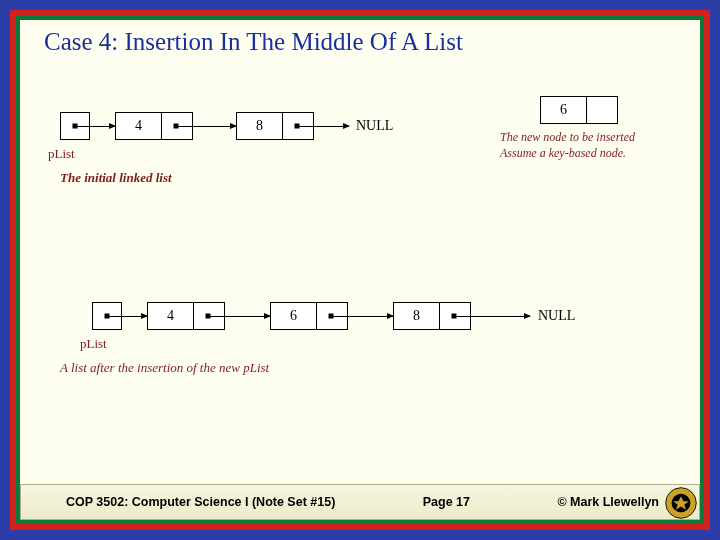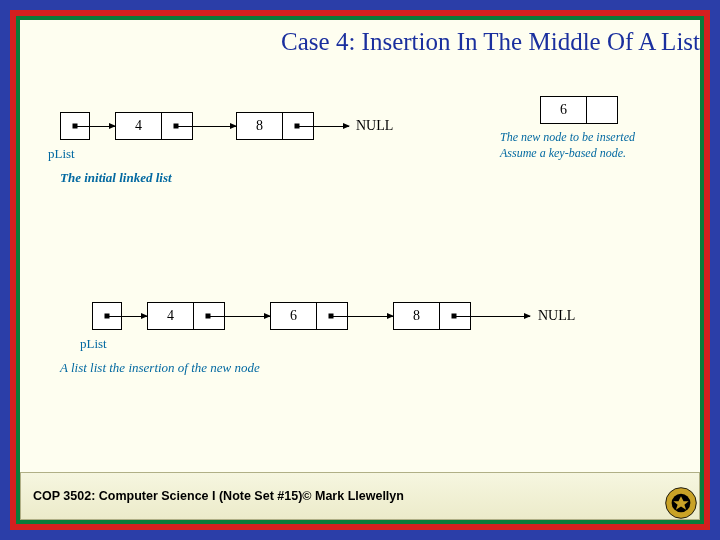--- a/index.html
+++ b/index.html
@@ -26,21 +26,21 @@
     inset: 16px;
     border: 4px solid #0a7a3a;
     background: #fefef0;
   }
   .content {
     position: absolute;
     inset: 20px;
     bottom: 55px;
   }
   .title {
-    text-align: right;
+    text-align: left;
     color: #1a2f9e;
     font-size: 25px;
     font-family: 'Comic Sans MS', cursive, Georgia, serif;
     font-weight: normal;
     margin-top: 8px;
     margin-bottom: 30px;
     padding-left: 24px;
   }
   .node-box {
     position: absolute;
@@ -81,42 +81,43 @@
   .arrow-origin {
     position: absolute;
     width: 5px; height: 5px;
     background: #000;
     transform: translate(-2.5px,-2.5px);
   }
   .label {
     position: absolute;
     font-family: 'Comic Sans MS', cursive, Georgia, serif;
     font-size: 13px;
-    color: #0369a1;
+    color: #7f1d1d;
   }
   .italic { font-style: italic; }
   .null-label {
     position: absolute;
     font-family: 'Comic Sans MS', cursive, Georgia, serif;
     font-size: 14px;
     color: #000;
   }
   .footer {
     position: absolute;
     left: 20px; right: 20px;
     bottom: 20px;
-    height: 48px;
+    height: 36px;
     background: linear-gradient(#f6f6e0,#ecebca);
     border: 1px solid #b0af86;
     display: flex;
     align-items: center;
     font-family: Arial, sans-serif;
     font-size: 12.5px;
     font-weight: bold;
     color: #000;
+    padding-left: 33px;
   }
   .footer .left { flex: 0 0 auto; padding-left: 12px; }
   .footer .center { flex: 1; text-align: center; }
   .footer .right { flex: 0 0 auto; padding-right: 40px; text-align: right; }
   .logo {
     position: absolute;
     right: 22px;
     bottom: 20px;
     width: 34px;
     height: 34px;
@@ -188,25 +189,26 @@
   <div class="arrow" style="left:311px; top:296px; width:62px;"></div>
 
   <div class="node-box" style="left:373px; top:282px;">
     <div class="node-data">8</div>
     <div class="node-ptr"></div>
   </div>
   <div class="arrow-origin" style="left:434px; top:296px;"></div>
   <div class="arrow" style="left:434px; top:296px; width:76px;"></div>
   <div class="null-label" style="left:518px; top:288px;">NULL</div>
 
-  <div class="label italic" style="left:40px; top:340px;">A list list the insertion of the new node</div>
+  <div class="label italic" style="left:40px; top:340px;">A list after the insertion of the new pList</div>
 </div>
 
 <div class="footer">
   <div class="left">COP 3502: Computer Science I   (Note Set #15)</div>
+  <div class="center">Page 17</div>
   <div class="right">© Mark Llewellyn</div>
 </div>
 
 <svg class="logo" viewBox="0 0 40 40">
   <circle cx="20" cy="20" r="18" fill="#c9a227" stroke="#000" stroke-width="1"></circle>
   <circle cx="20" cy="20" r="11" fill="#000"></circle>
   <path d="M20 12 L23 18 L29 18 L24 22 L26 28 L20 24 L14 28 L16 22 L11 18 L17 18 Z" fill="#c9a227"></path>
 </svg>
 
 </body></html>

